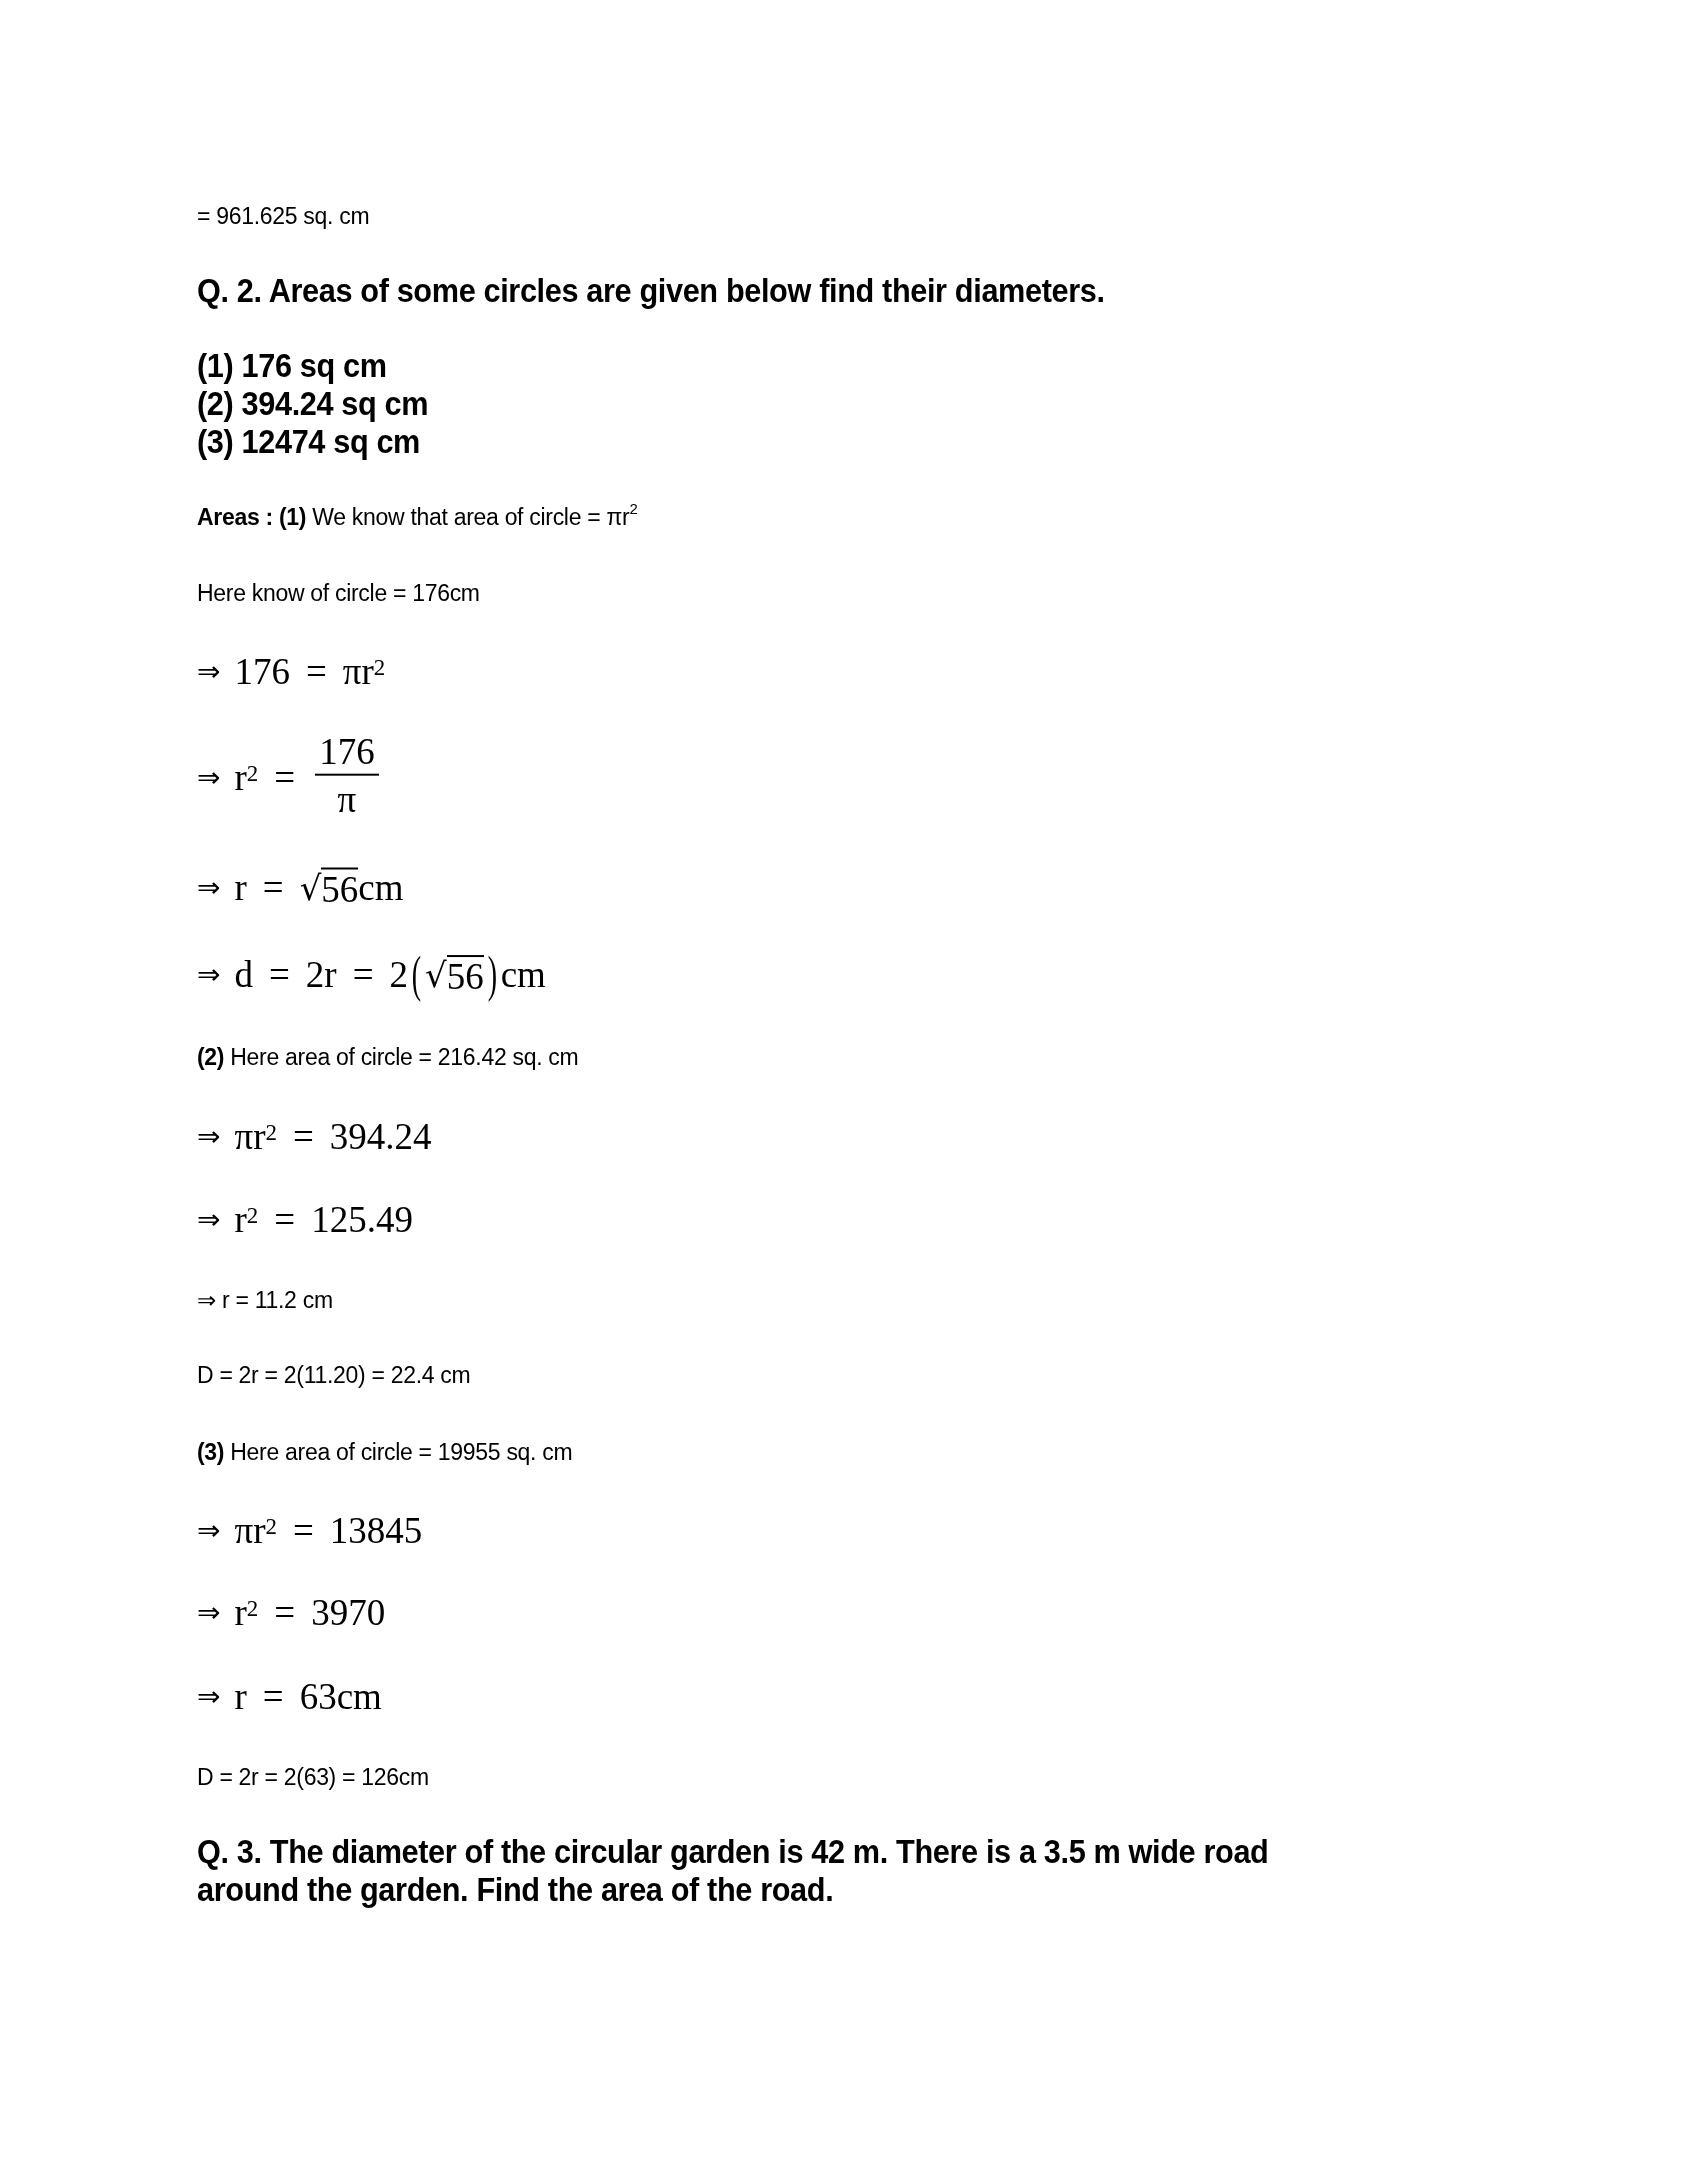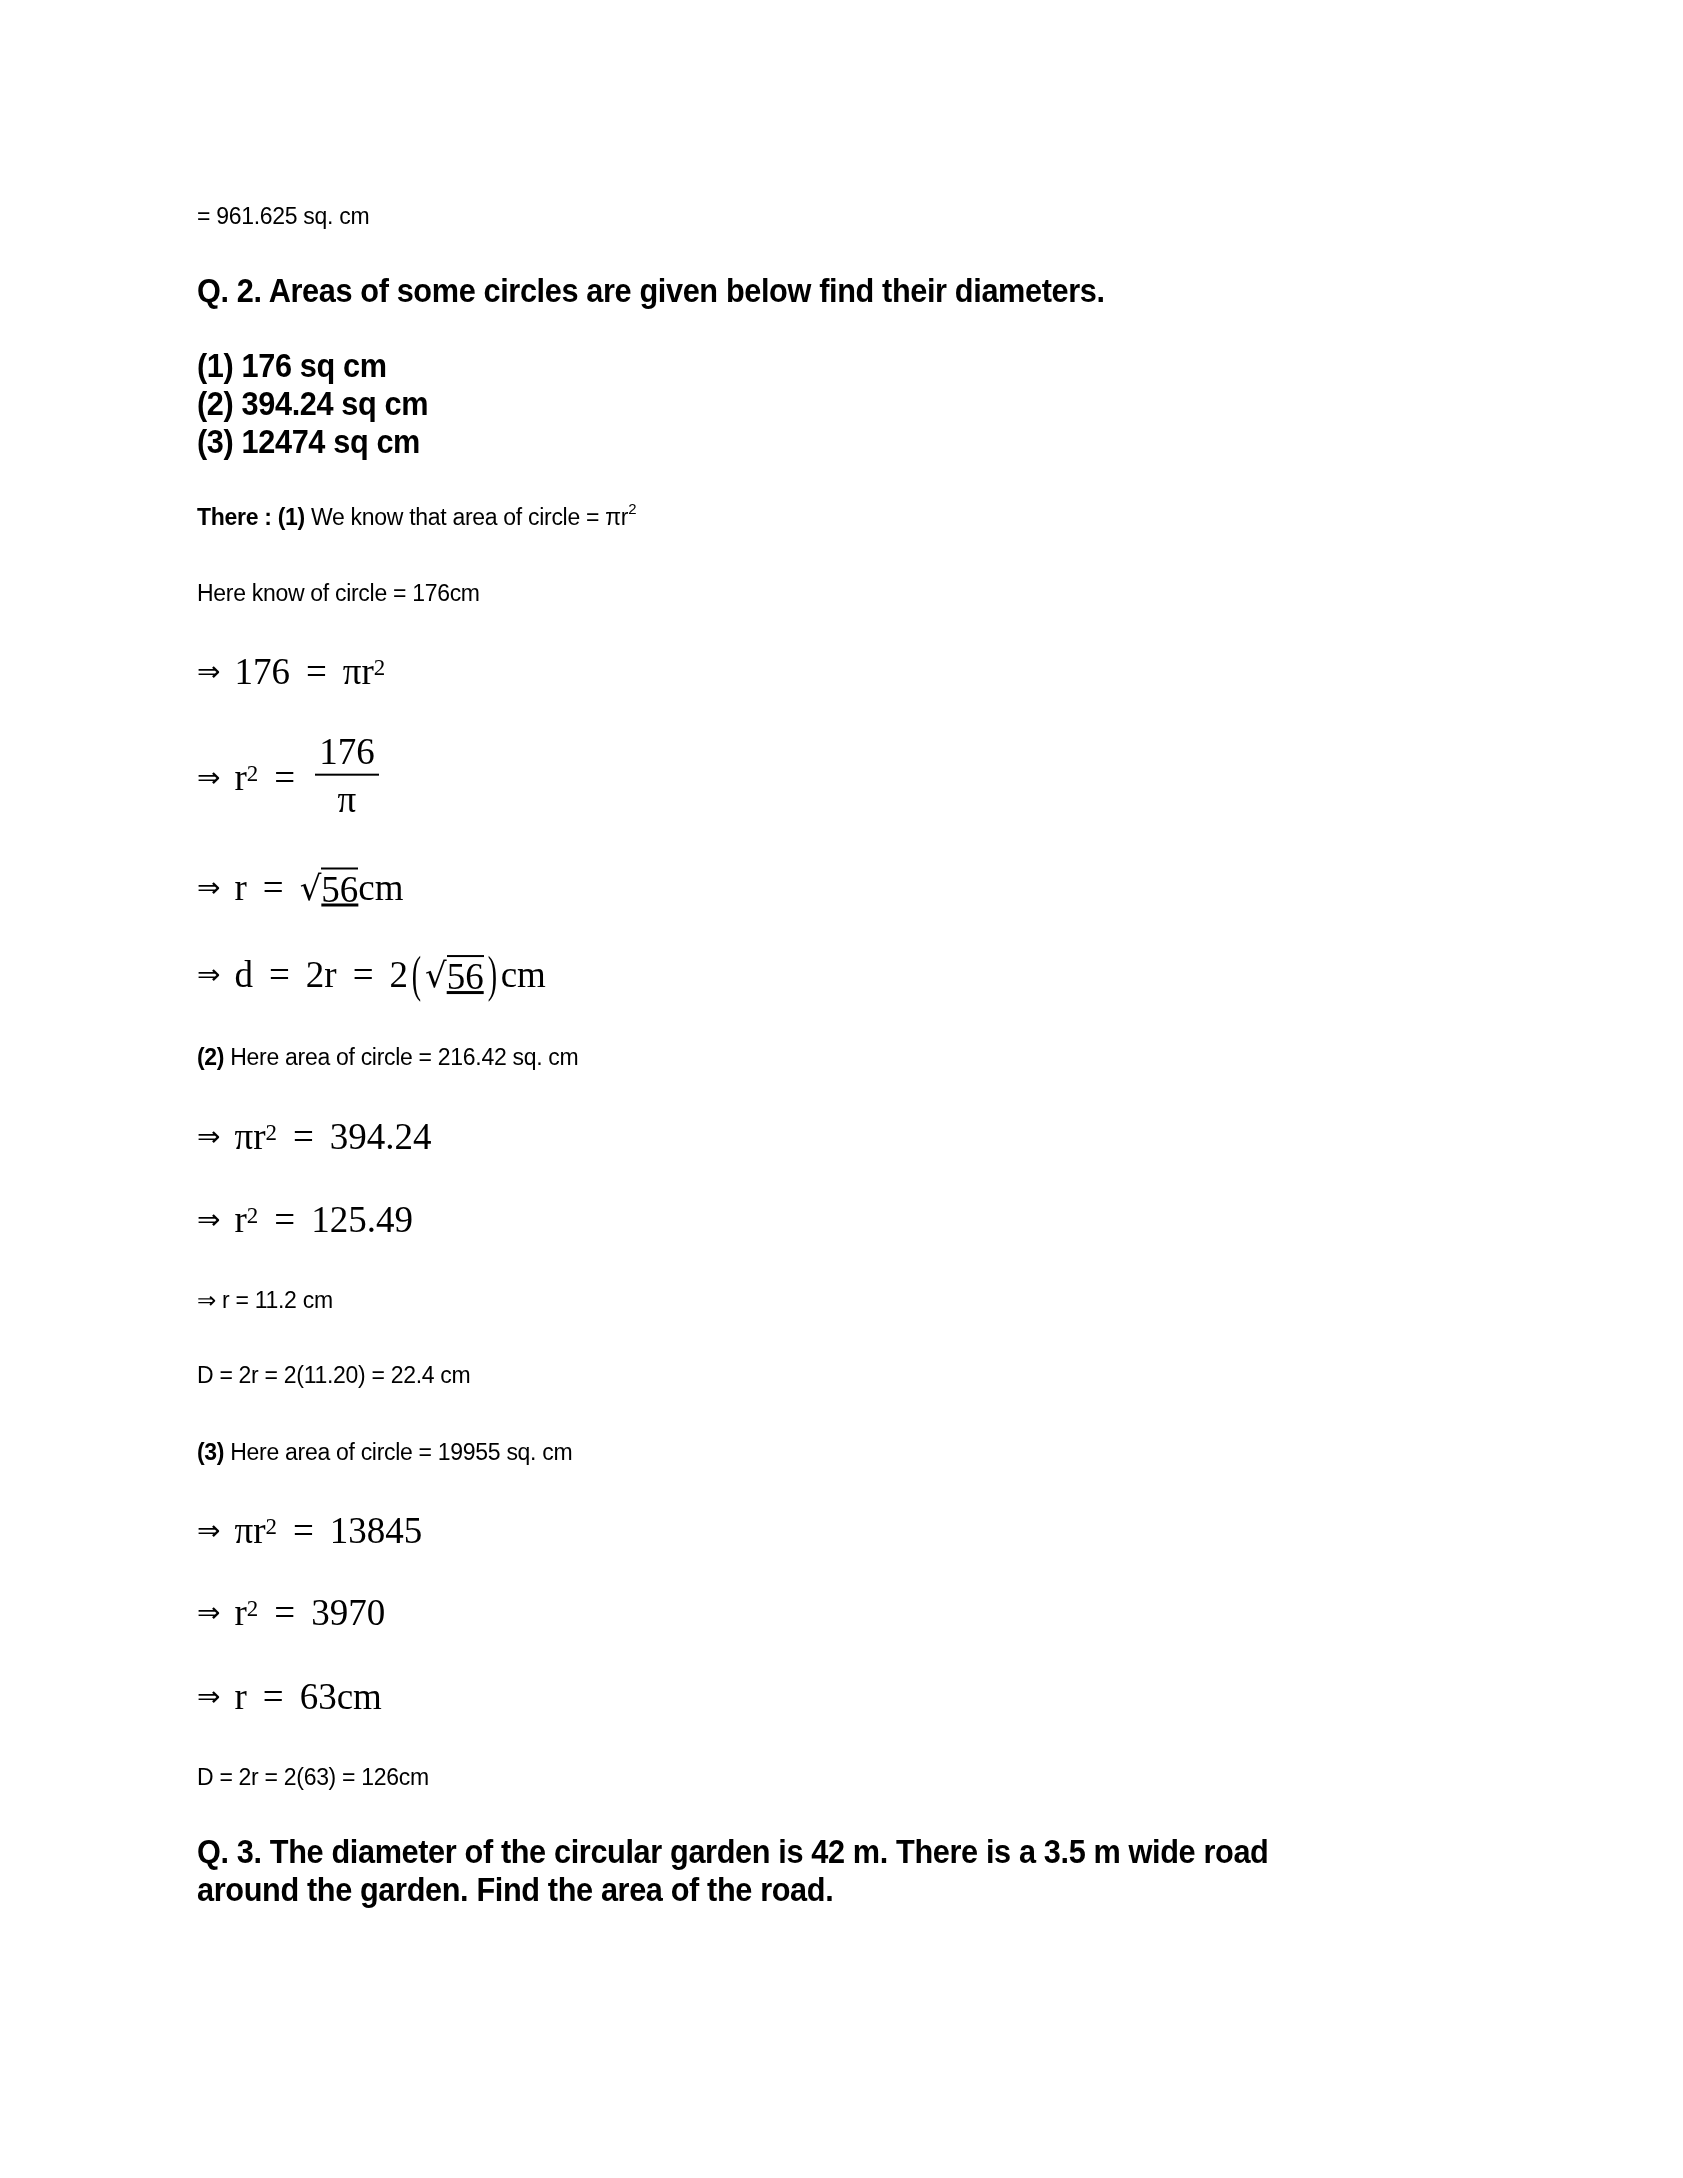--- a/index.html
+++ b/index.html
@@ -11,35 +11,35 @@
     .math { font-family: "Liberation Serif", serif; font-size: 37px; display: flex; align-items: center; }
     .math .arrow { font-family: "DejaVu Sans", sans-serif; font-size: 28px; margin-right: 14px; }
     .math .eq { margin: 0 16px; }
     sup { font-size: 0.62em; position: relative; top: -0.15em; vertical-align: super; line-height: 0; }
     .sans sup { font-size: 0.65em; }
     .frac { display: inline-flex; flex-direction: column; align-items: center; margin-left: 4px; }
     .frac .num { padding: 0 4px; border-bottom: 2px solid #000; line-height: 1.15; }
     .frac .den { line-height: 1.3; }
     .sqrt { display: inline-flex; align-items: flex-end; }
     .sqrt .rad { font-family: "DejaVu Serif", serif; font-size: 34px; }
-    .sqrt .under { border-top: 2px solid #000; padding-top: 1px; line-height: 1.0; text-decoration: underline; }
+    .sqrt .under { border-top: 2px solid #000; padding-top: 1px; line-height: 1.0; }
     .paren { font-size: 51px; font-weight: 100; line-height: 0.9; transform: scaleX(0.55); display: inline-block; }
   </style>
 </head>
 <body>
 
 <div class="line sans" style="top:216px">= 961.625 sq. cm</div>
 
 <div class="line head" style="top:291px; transform: translateY(-50%) scaleX(0.93);">Q. 2. Areas of some circles are given below find their diameters.</div>
 <div class="line head" style="top:366px; transform: translateY(-50%) scaleX(0.93);">(1) 176 sq cm</div>
 <div class="line head" style="top:404px; transform: translateY(-50%) scaleX(0.93);">(2) 394.24 sq cm</div>
 <div class="line head" style="top:442px; transform: translateY(-50%) scaleX(0.93);">(3) 12474 sq cm</div>
 
 <div class="line sans" style="top:517px">
-  <span class="bold">There :</span>
+  <span class="bold">Areas :</span>
   <span class="bold">(1)</span>
   <span>We know that area of circle = πr</span><sup>2</sup>
 </div>
 
 <div class="line sans" style="top:593px">Here know of circle = 176cm</div>
 
 <div class="line math" style="top:671px">
   <span class="arrow">⇒</span>
   <span>176</span>
   <span class="eq">=</span>

